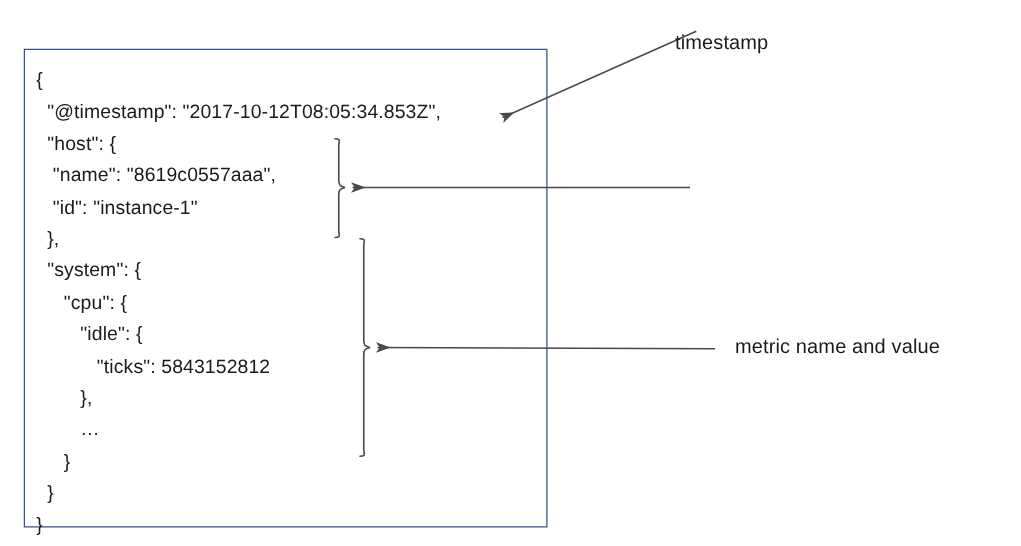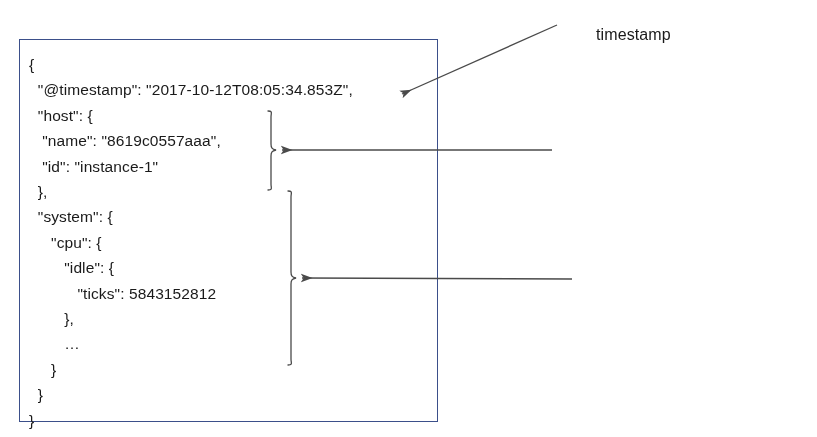--- a/index.html
+++ b/index.html
@@ -45,21 +45,21 @@
 
   
   .annot-label {
     position: absolute;
     font-family: "Liberation Sans", sans-serif;
     font-size: 16px;
     color: #1a1a1a;
     white-space: nowrap;
     letter-spacing: 0.1px;
   }
-  #label-timestamp { left: 596px; top: 26px; }
+  #label-timestamp { left: 540px; top: 26px; }
   #label-dimensions { left: 568px; top: 140px; }
   #label-metric { left: 588px; top: 269px; }
 
   
   #overlay {
     position: absolute;
     left: 0; top: 0;
     width: 817px;
     height: 437px;
     pointer-events: none;
@@ -114,14 +114,15 @@
              L 291 272
              C 291 276, 292 277, 296 278
              C 292 279, 291 280, 291 284
              L 291 359
              C 291 363, 293 365, 288 365" fill="none" stroke="#4a4a4a" stroke-width="1.3" stroke-linecap="round"></path>
 
     <line x1="572" y1="279" x2="302" y2="278" stroke="#4a4a4a" stroke-width="1.3" marker-end="url(#arrowhead)"></line>
   </svg>
 
   <div class="annot-label" id="label-timestamp">timestamp</div>
+  <div class="annot-label" id="label-metric">metric name and value</div>
 
 </div>
 
 </body></html>

